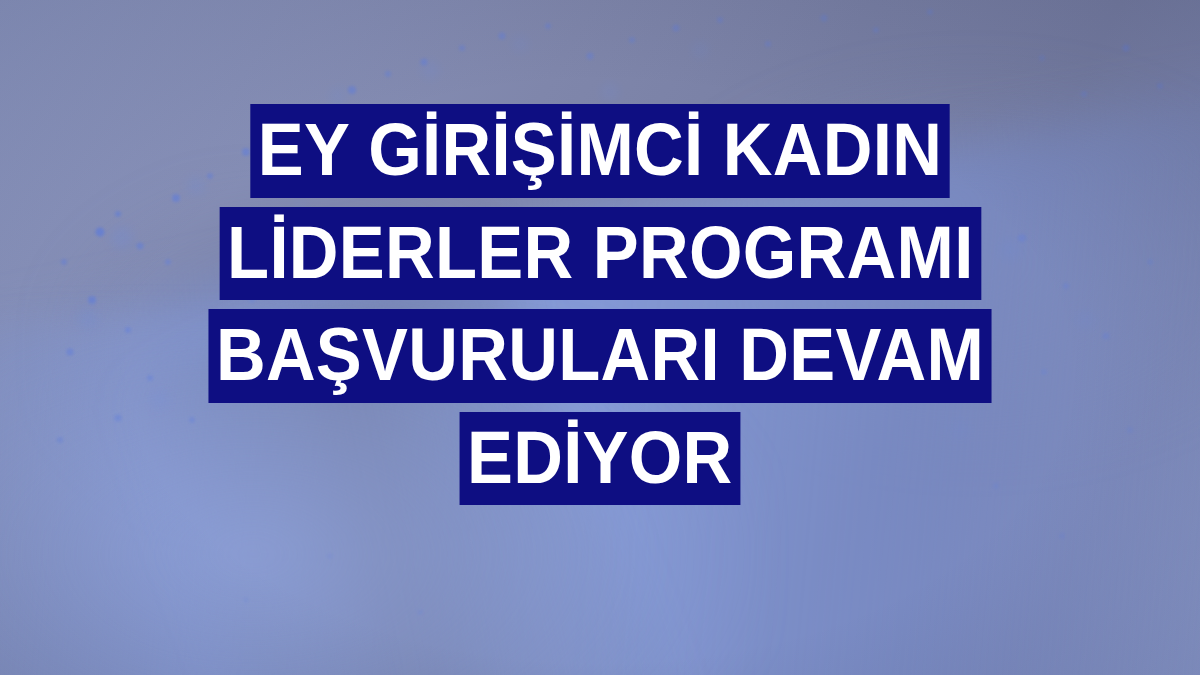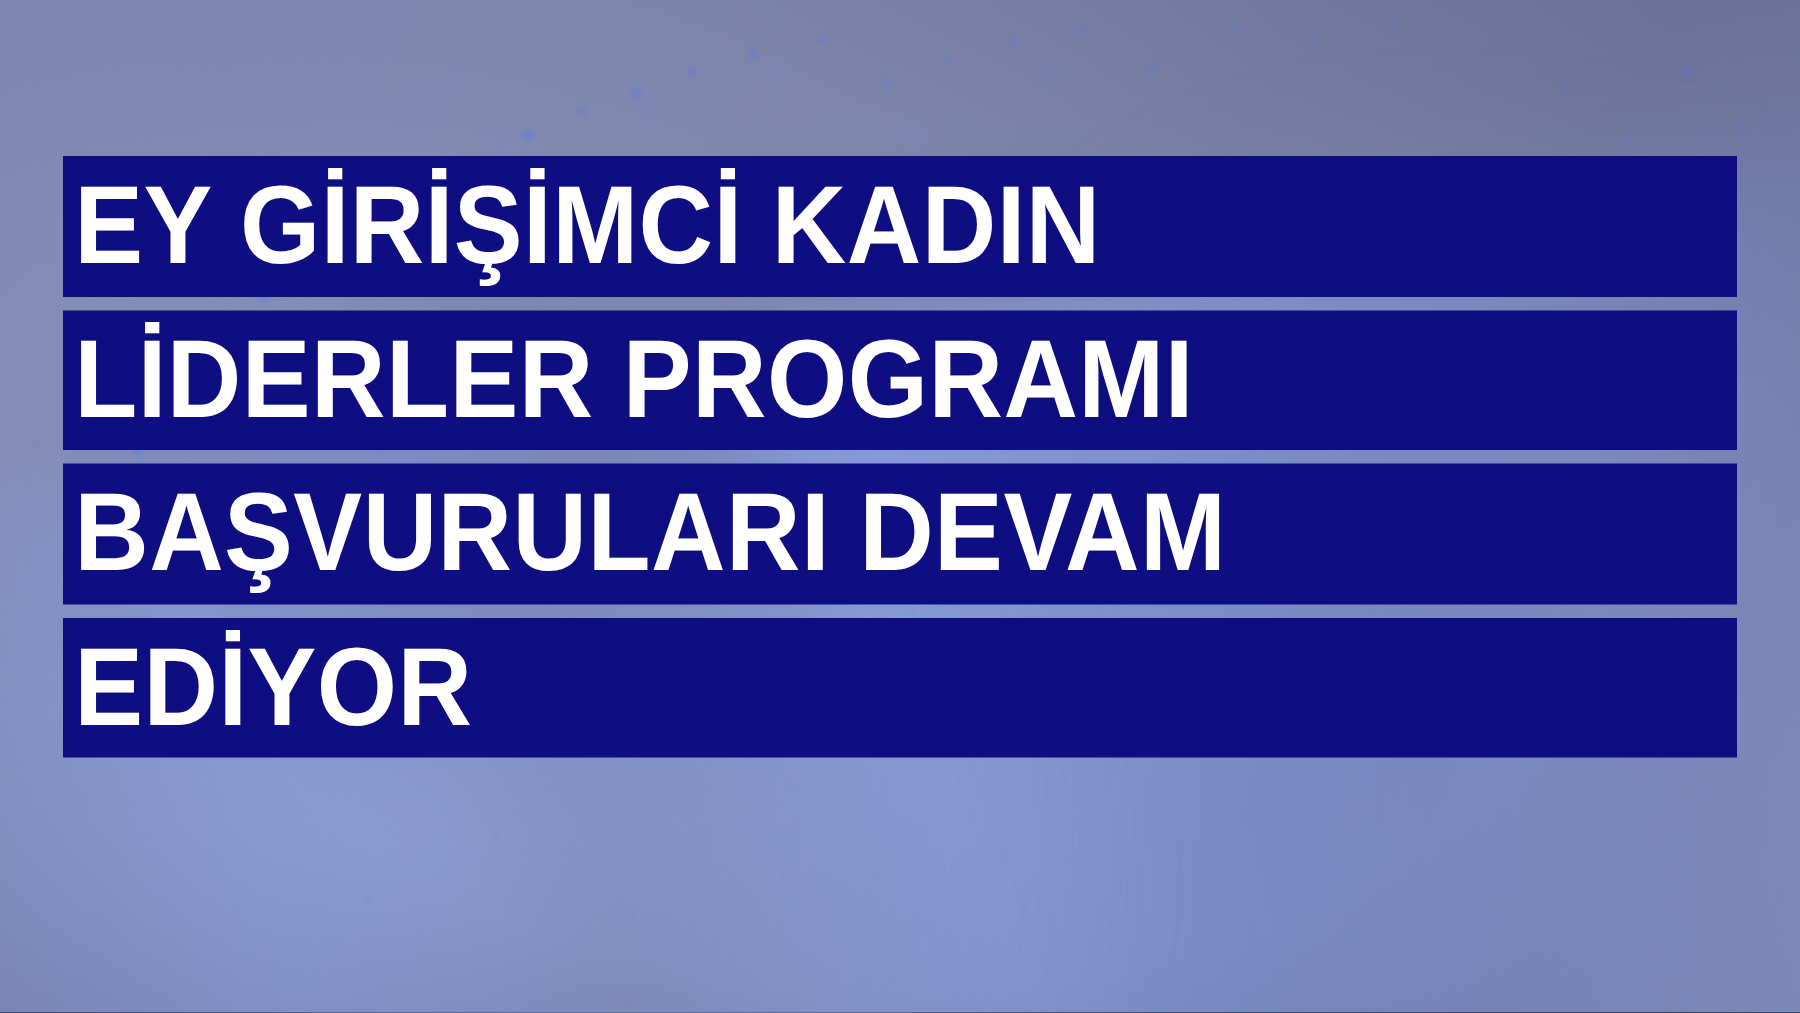--- a/index.html
+++ b/index.html
@@ -120,20 +120,21 @@
   }
 
   
   .headline {
     position: absolute;
     left: 0;
     right: 0;
     top: 104px;
     display: flex;
     flex-direction: column;
+    align-items: center;
     gap: 0px;
   }
   .hl-line {
     display: block;
     color: #ffffff;
     background: #0e0e82;
     font-size: 74px;
     line-height: 0.98;
     font-weight: 700;
     letter-spacing: 0.3px;

